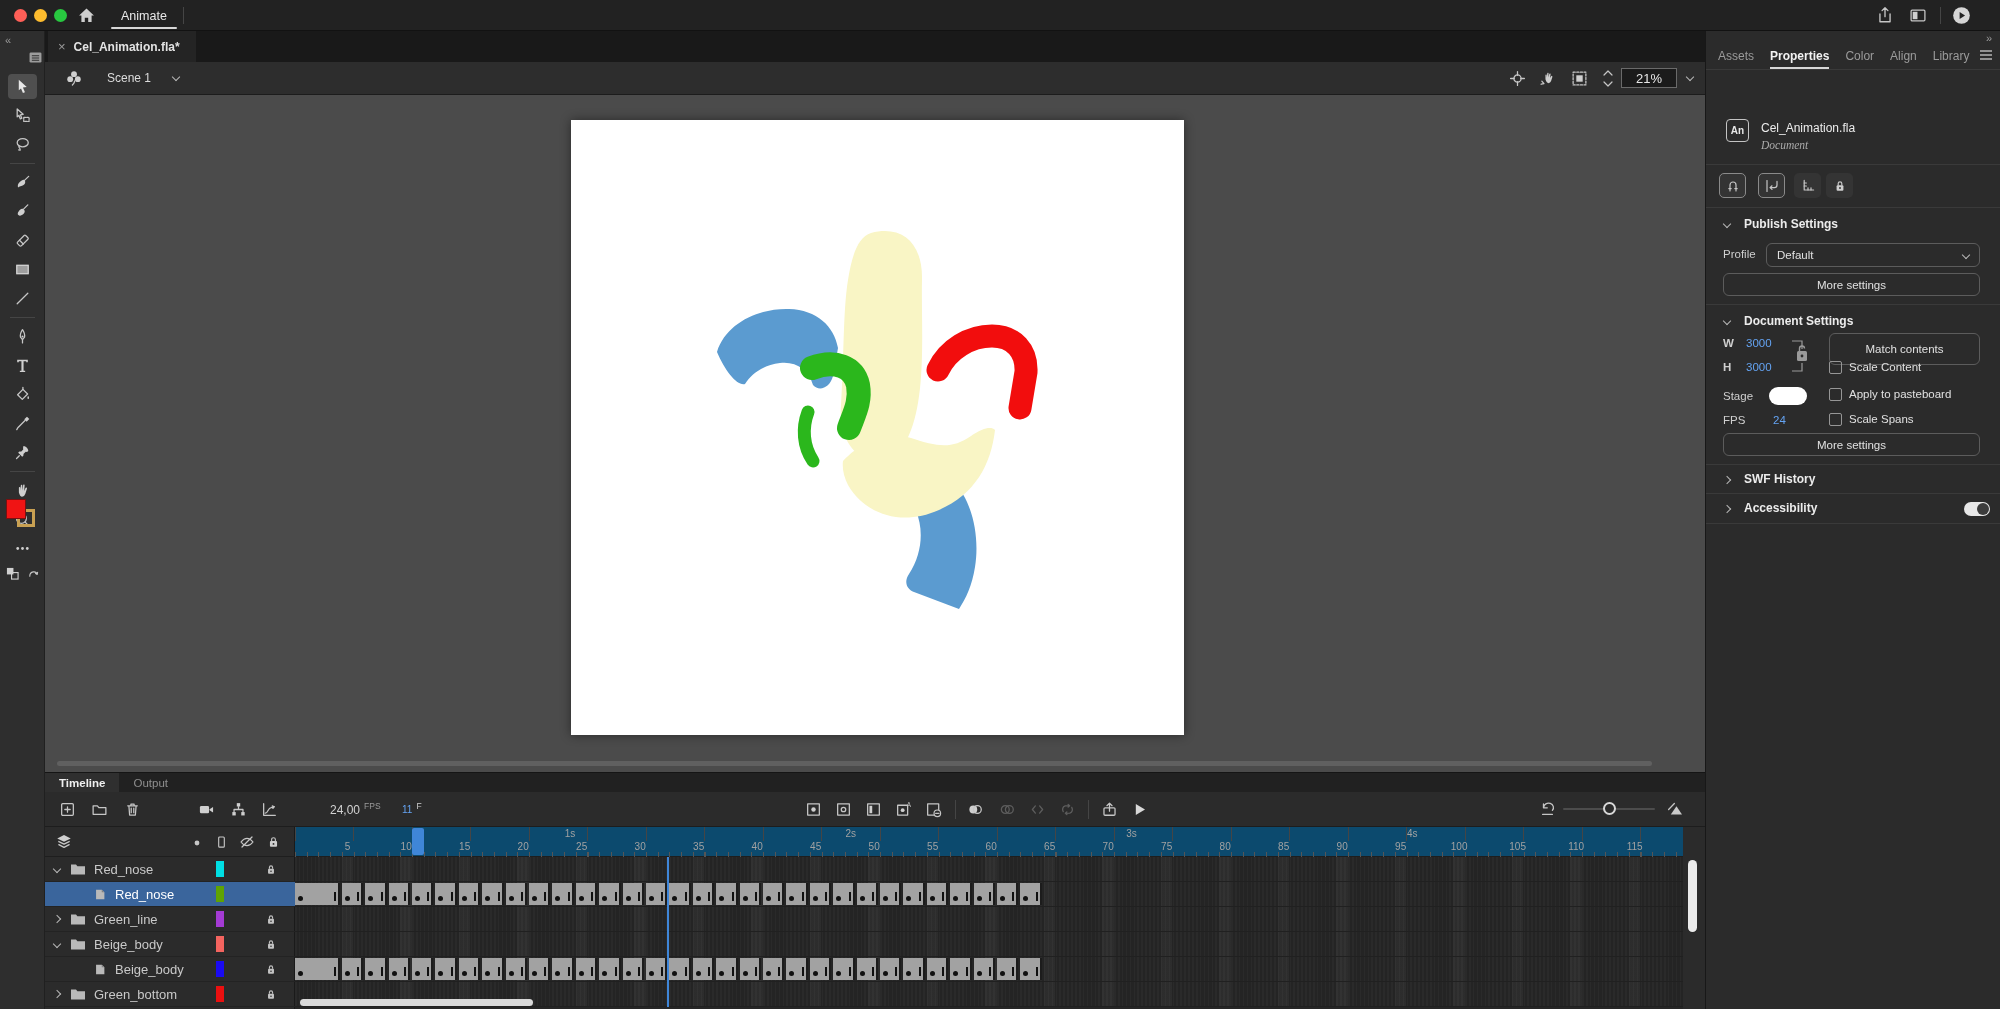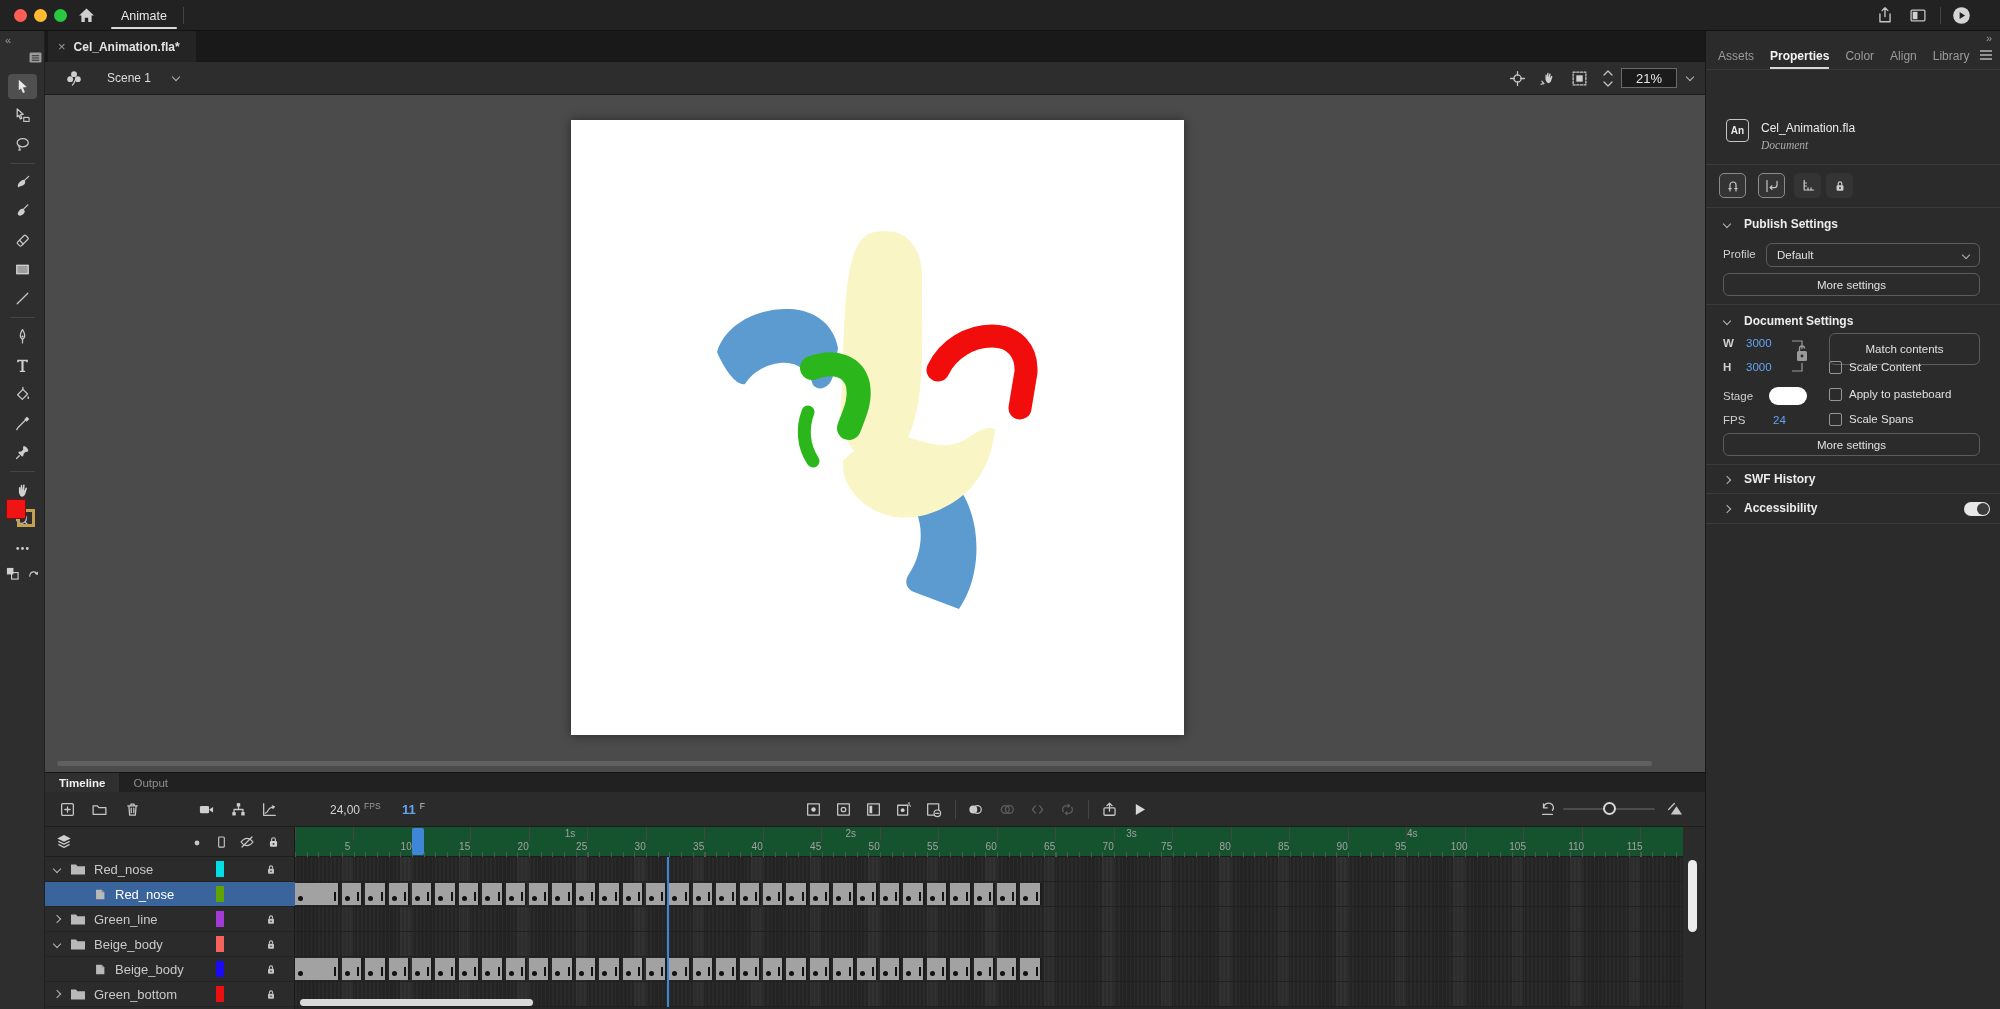--- a/index.html
+++ b/index.html
@@ -51,21 +51,21 @@
   #namescol{left:0;top:0;width:250px;height:183px;background:#2b2b2b;border-right:1px solid #1a1a1a;}
   #nheader{left:0;top:0;width:250px;height:30px;border-bottom:1px solid #1e1e1e;}
   .nrow{position:absolute;left:0;width:250px;height:25px;border-bottom:1px solid #232323;display:flex;align-items:center;color:#c9c9c9;font-size:13px;}
   .nrow.sel{background:#3a659c;color:#fff;}
   .nrow .chip{position:absolute;left:171px;top:4px;width:8px;height:16px;}
   .nrow .lockslot{position:absolute;left:219px;top:5px;width:16px;height:16px;}
   .cvx{display:inline-block;width:6px;height:6px;border-right:1.6px solid #b8b8b8;border-bottom:1.6px solid #b8b8b8;}
   .cvx.down{transform:rotate(45deg);}
   .cvx.right{transform:rotate(-45deg);}
   #trackarea{left:250px;top:0;width:1388px;height:183px;background:#262626;overflow:hidden;}
-  #ruler{left:0;top:0;width:1388px;height:30px;background:#14532d;border-bottom:1px solid #1e1e1e;}
+  #ruler{left:0;top:0;width:1388px;height:30px;background:#0c4a6e;border-bottom:1px solid #1e1e1e;}
   #rsecs{position:absolute;left:0;top:0;width:100%;height:14px;
     background:repeating-linear-gradient(90deg,#454545 0 1px,transparent 1px 58.5px);}
   #rnums{position:absolute;left:0;top:14px;width:100%;height:16px;}
   #rnums::after{content:"";position:absolute;left:0;bottom:0;width:100%;height:5px;
     background:repeating-linear-gradient(90deg,#555 0 1px,transparent 1px 11.7px);}
   .rnum,.rsec{position:absolute;transform:translateX(-50%);font-size:10px;color:#a2a2a2;}
   .rsec{top:1px;}
   .rnum{top:0px;}
   #rowswrap{left:0;top:30px;width:1388px;height:153px;}
   .trow{position:absolute;left:0;width:1388px;height:25px;border-bottom:1px solid #202020;
@@ -375,21 +375,21 @@
       <svg width="17" height="17" viewBox="0 0 16 16">
           <path class="ic" d="M2.5 2.5 V13.5 H13.5"></path>
           <path class="ic" d="M4 11.5 C6.5 11.5 6.5 6.5 9.5 6.3 L12.5 5.4 M12.5 5.4 L10.6 4.6 M12.5 5.4 L11.2 7"></path>
         </svg>
     </span>
     <div id="fpswrap" style="left:285px;">
       <span style="color:#d2d2d2;font-size:12px;">24,00</span>
       <span style="color:#9a9a9a;font-size:8.5px;position:relative;top:-4px;">FPS</span>
     </div>
     <div id="fpswrap" style="left:357px;">
-      <span class="blue" style="font-size:13px;font-weight:bold;">11</span>
+      <span class="blue" style="font-size:10px;font-weight:normal;">11</span>
       <span style="color:#cfcfcf;font-size:8.5px;position:relative;top:-4px;">F</span>
     </div>
 
     <span class="tbtn" style="left:756px;">
       <svg width="17" height="17" viewBox="0 0 16 16">
           <rect class="ic" x="2.5" y="2.8" width="11" height="10.4"></rect>
           <circle class="icf" cx="8" cy="8" r="2.1"></circle>
         </svg>
     </span>
     <span class="tbtn" style="left:786px;">

